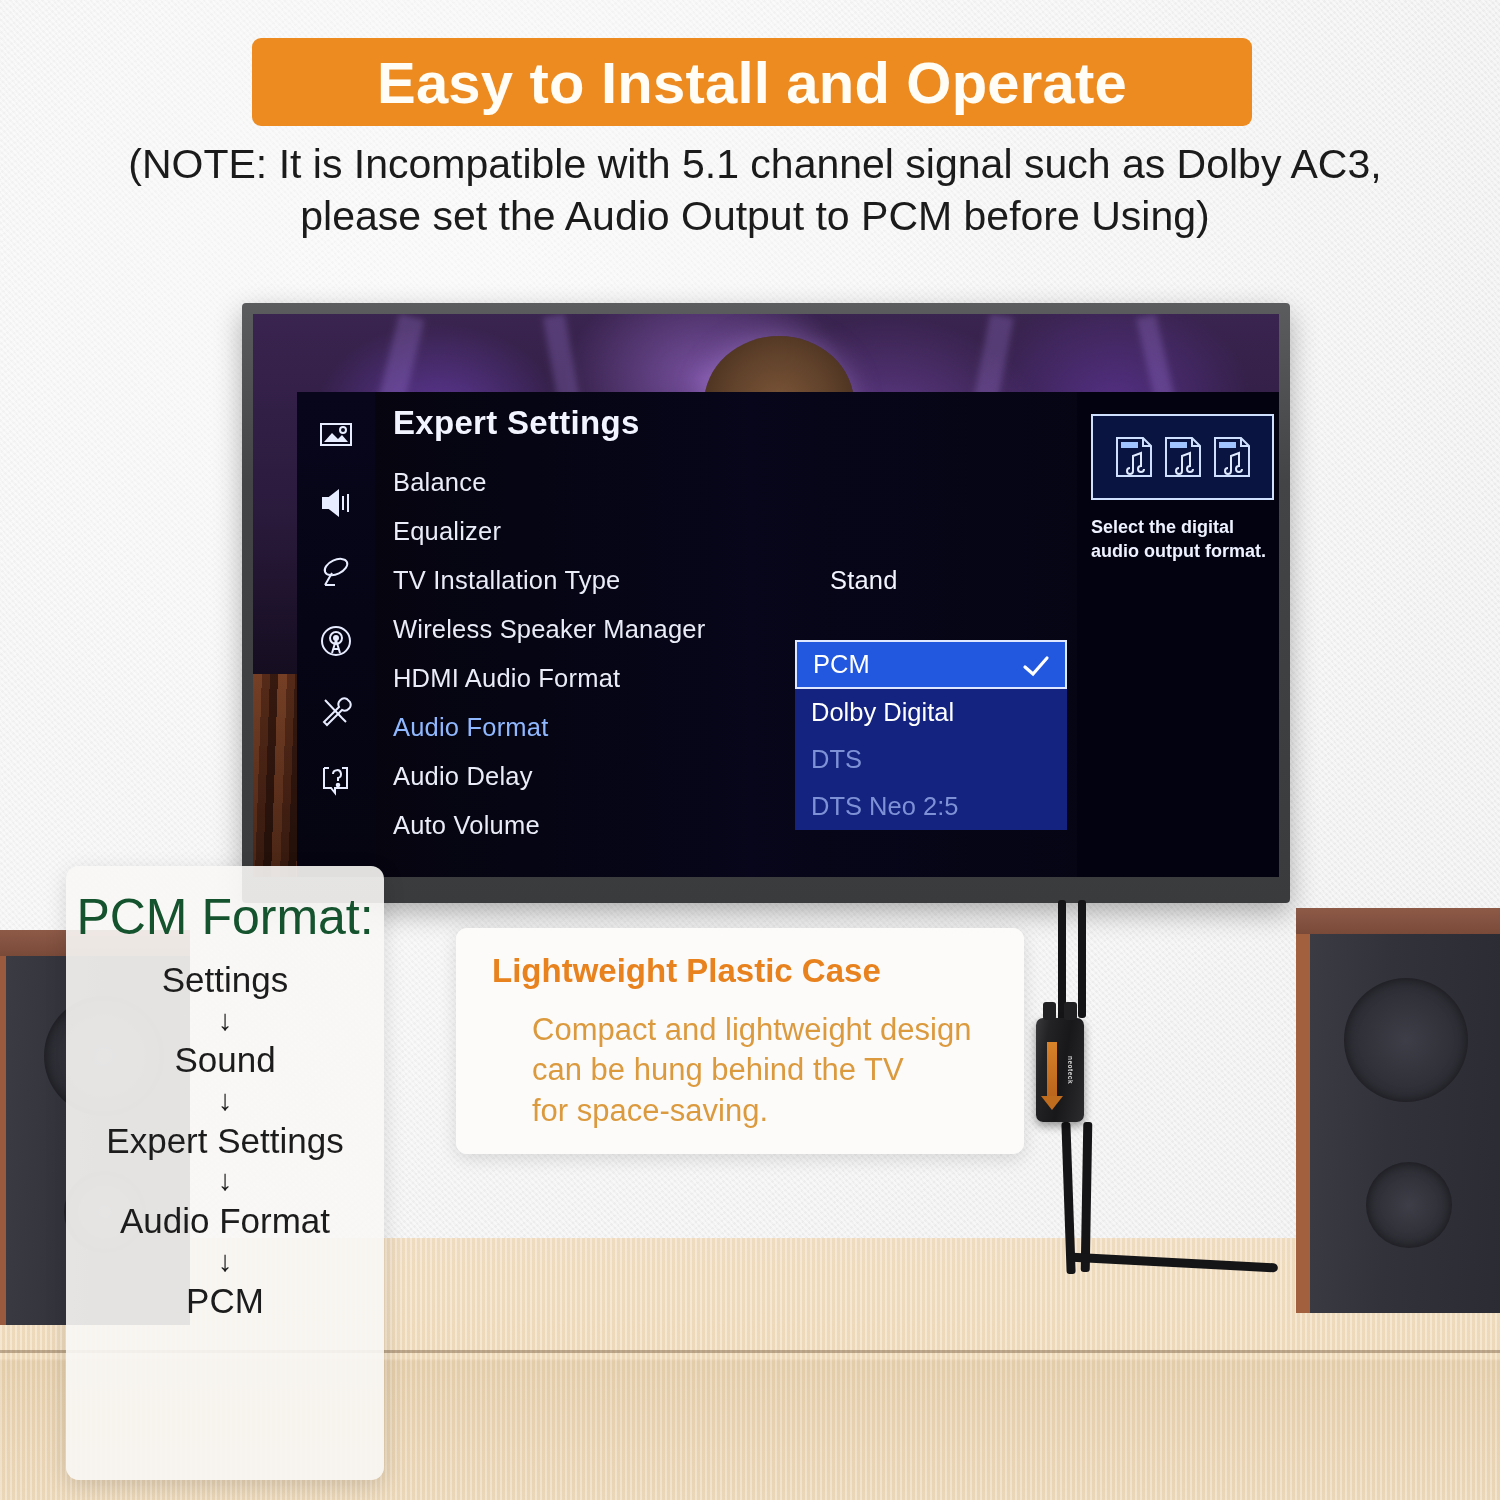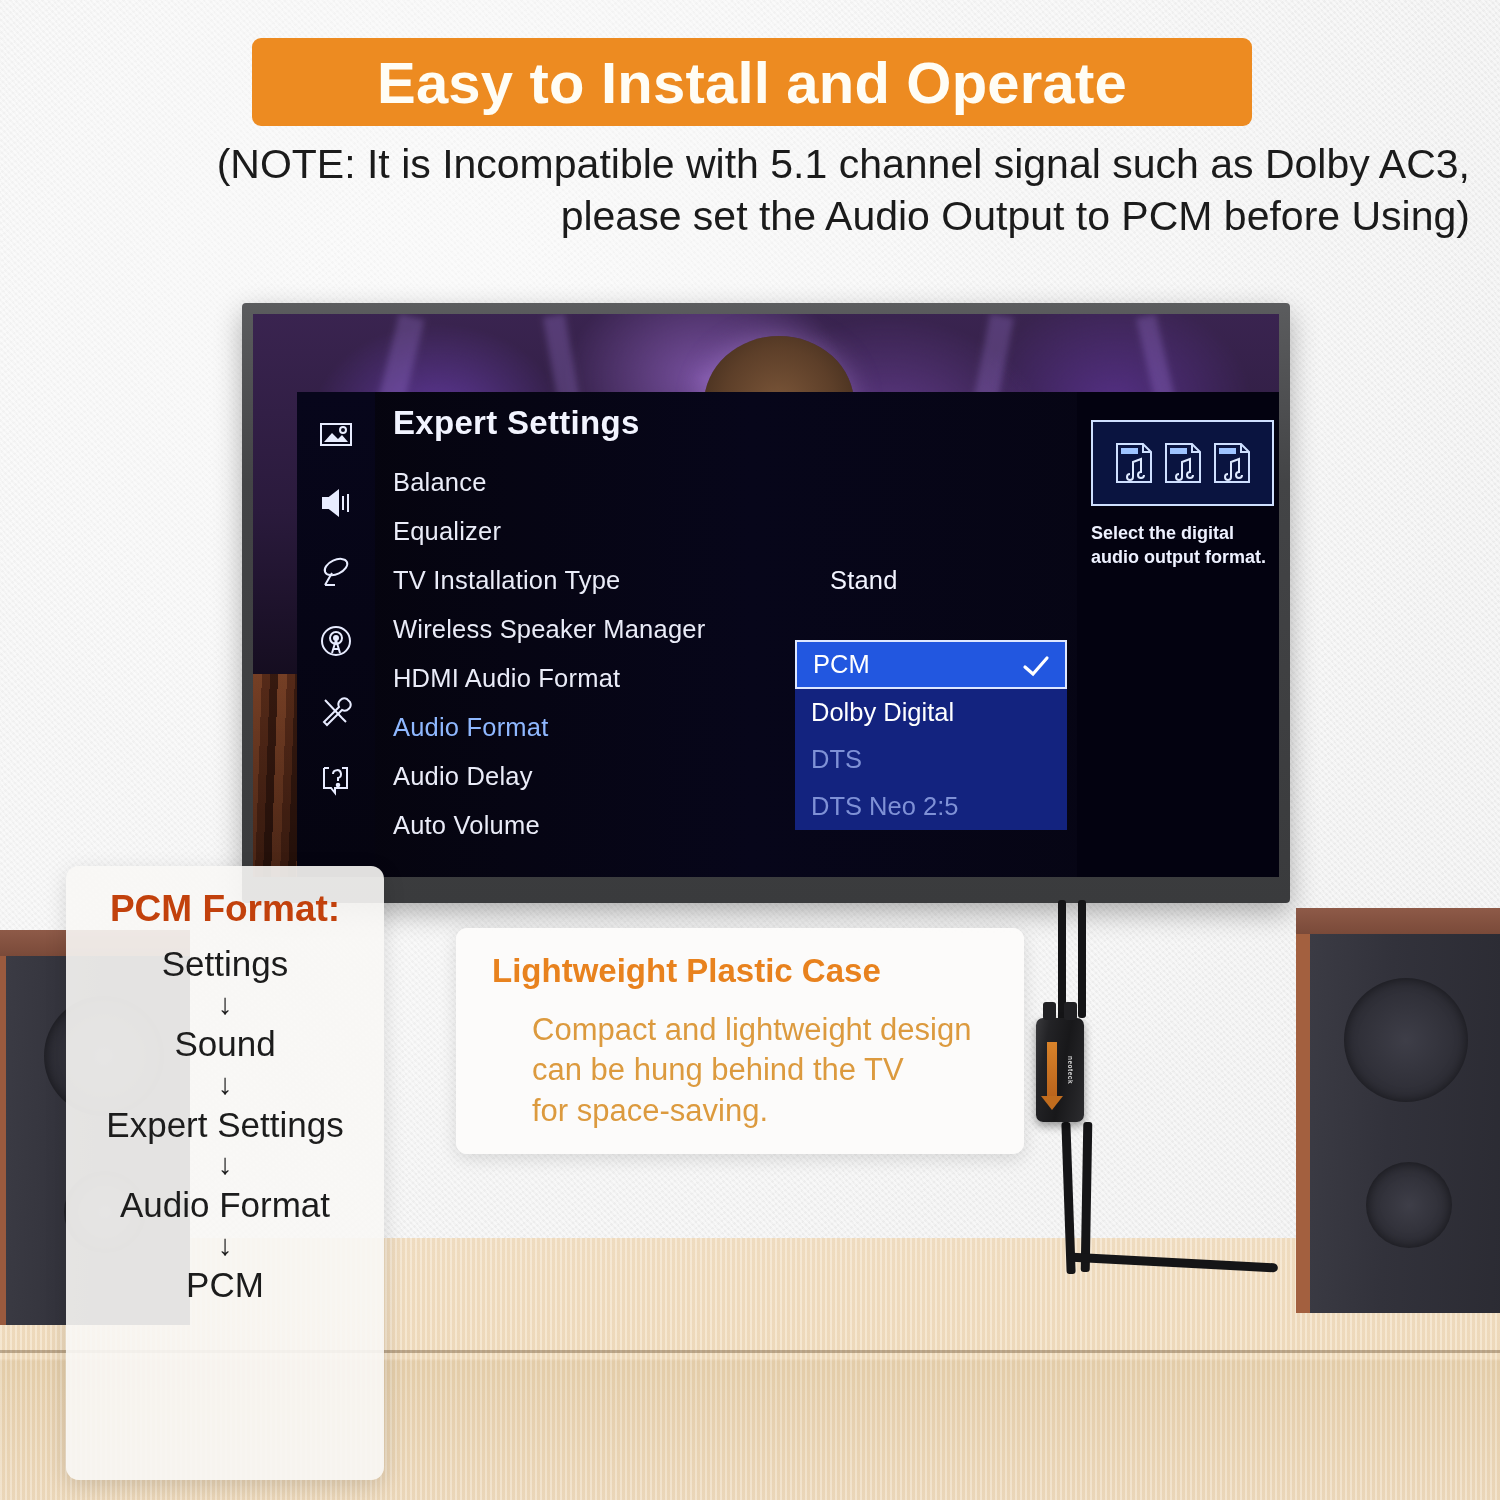--- a/index.html
+++ b/index.html
@@ -30,21 +30,21 @@
   #banner-title{
     color:#fffdf5; font-size:58px; font-weight:bold; letter-spacing:.2px;
     white-space:nowrap;
   }
 
   #note{
     position:absolute; left:40px; top:138px; width:1430px;
     text-align:center; color:#1b1b1b; font-size:41px; line-height:1.28;
     font-family:"Liberation Sans", sans-serif;
   }
-  #note div{ white-space:nowrap;text-align:right; }
+  #note div{ white-space:nowrap; }
 
   
   #tv{
     position:absolute; left:242px; top:303px; width:1048px; height:600px;
     background:linear-gradient(180deg,#5b5c5e 0%,#434446 30%,#3a3b3d 100%);
     border-radius:4px;
     padding:11px 11px 26px 11px;
     box-shadow:0 10px 28px rgba(0,0,0,.30);
   }
   #tv-screen{
@@ -118,21 +118,21 @@
   }
   #dropdown .opt.active{
     background:#2257e0; border:2px solid #dfe8ff; height:49px;
   }
   #dropdown .opt.dim{ color:#7f91d6; }
   #dropdown .check{ width:30px; height:22px; }
 
   
   #info{
     position:absolute; left:702px; top:0; width:212px; bottom:0;
-    background:#030210; padding:28px 14px 0 14px;
+    background:#030210; padding:22px 14px 0 14px;
   }
   #info-box{
     width:183px; height:86px; border:2px solid #cfe0ff;
     background:#0a1440; display:flex; align-items:center; justify-content:center; gap:7px;
   }
   #info-box .fileic{ width:42px; height:46px; }
   #info-text{
     margin-top:16px; color:#eef1ff; font-size:18px; font-weight:600; line-height:1.32;
   }
 
@@ -199,21 +199,21 @@
   }
 
   
   #pcm-card{
     position:absolute; left:66px; top:866px; width:318px; height:614px; z-index:6;
     background:rgba(248,247,245,.90);
     border-radius:13px;
     box-shadow:0 6px 22px rgba(0,0,0,.13);
     text-align:center; padding-top:22px;
   }
-  #pcm-title{ color:#c2410c; font-size:37px; font-weight:bold; }
+  #pcm-title{ color:#14532d; font-size:50px; font-weight:normal; }
   #pcm-flow{ margin-top:16px; }
   #pcm-flow .step{ font-size:35px; color:#1c1c1c; line-height:1.05; }
   #pcm-flow .arw{ font-size:29px; color:#1c1c1c; line-height:1.5; }
 
   
   #callout{
     position:absolute; left:456px; top:928px; width:568px; height:226px; z-index:6;
     background:rgba(252,251,250,.96);
     border-radius:11px;
     box-shadow:0 5px 18px rgba(0,0,0,.12);

